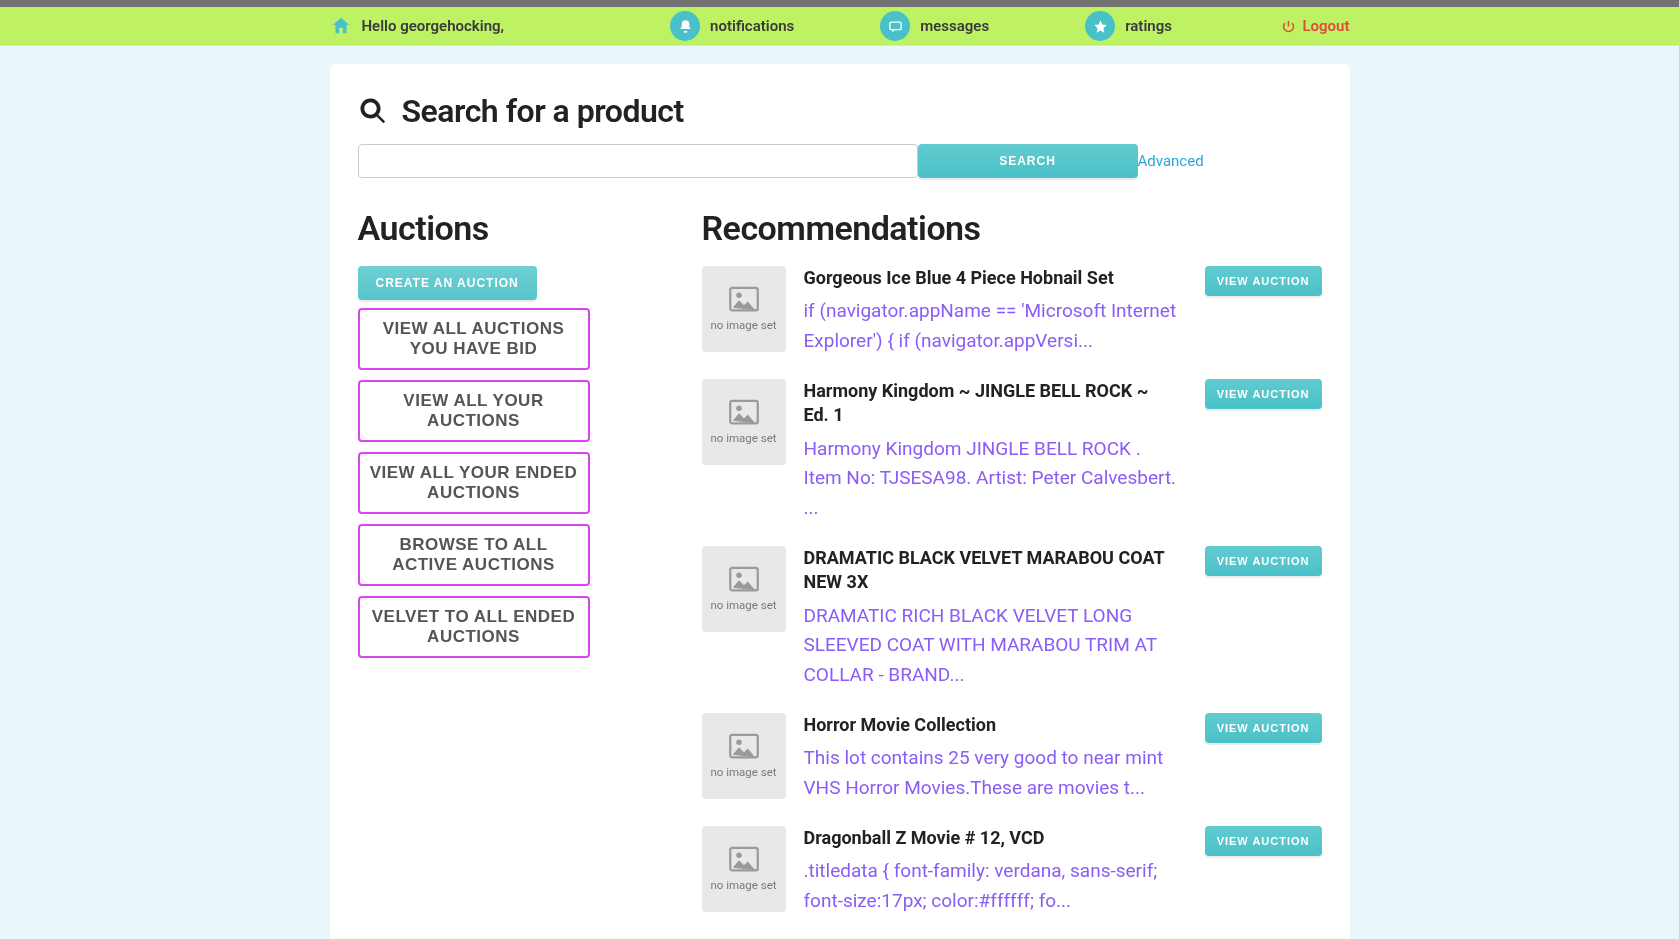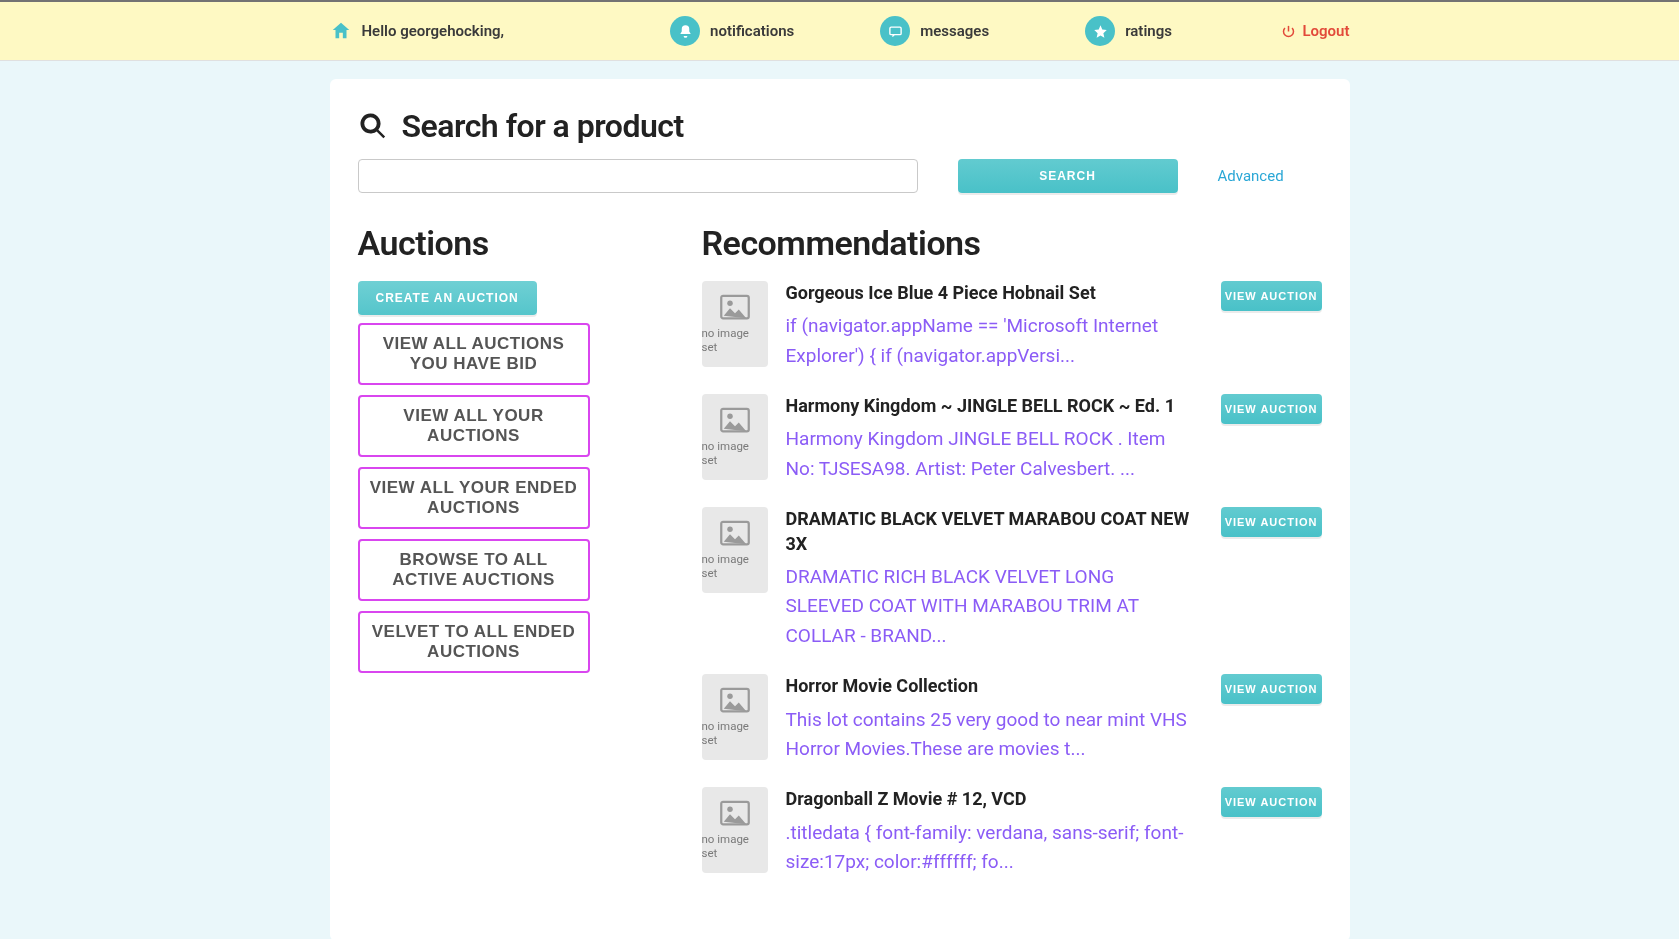--- a/index.html
+++ b/index.html
@@ -2,24 +2,24 @@
 <html><head>
   <meta charset="utf-8">
   <style>
     * { margin: 0; padding: 0; box-sizing: border-box; }
     body {
       font-family: -apple-system, BlinkMacSystemFont, "Segoe UI", Roboto, "Helvetica Neue", Arial, sans-serif;
       background: #eaf7fa;
       color: #333;
     }
     .topbar {
-      background: #fef9c3;
-      border-top: 2px solid #737373;
+      background: #bef264;
+      border-top: 7px solid #737373;
       border-bottom: 1px solid #e0e0e0;
-      padding: 14px 0;
+      padding: 4px 0;
     }
     .topbar-inner {
       max-width: 1020px;
       margin: 0 auto;
       display: flex;
       align-items: center;
       gap: 28px;
     }
     .greeting-wrap { display: flex; align-items: center; gap: 10px; color: #3a3a3a; font-weight: 600; font-size: 15px; }
     .home-icon-wrap { color: #49c1c8; }
@@ -30,21 +30,21 @@
       display: flex; align-items: center; justify-content: center;
       color: #fff;
     }
     .spacer { flex: 1; }
     .logout { color: #e24a3a; display: flex; align-items: center; gap: 6px; font-weight: 600; font-size: 15px; cursor: pointer; }
 
     .page-wrap { max-width: 1020px; margin: 18px auto; background: #fff; border-radius: 6px; padding: 28px 28px 40px; }
     .search-header { display: flex; align-items: center; gap: 14px; margin-bottom: 14px; }
     .search-title { font-size: 32px; font-weight: 600; color: #222; letter-spacing: -0.5px; }
 
-    .search-row { display: flex; align-items: center; gap: 40px; margin-bottom: 30px; }
+    .search-row { display: flex; align-items: center; margin-bottom: 30px; }
     .search-input {
       width: 560px; height: 34px;
       border: 1px solid #c9c9c9; border-radius: 4px;
       padding: 0 10px; font-size: 14px;
     }
     .btn-teal {
       background: linear-gradient(180deg, #62cbd0 0%, #49c1c8 100%);
       color: #fff; border: none; border-radius: 4px;
       text-transform: uppercase; font-size: 12px; font-weight: 700;
       letter-spacing: 1px; cursor: pointer;
@@ -69,30 +69,30 @@
     .btn-outline {
       display: block; width: 232px; background: #fff; color: #555;
       border: 2px solid #d946ef; border-radius: 4px;
       padding: 9px 10px; font-size: 17px; font-weight: 700;
       letter-spacing: 0.5px; text-align: center; cursor: pointer;
       margin-bottom: 10px;
     }
 
     .rec-item { display: flex; gap: 18px; margin-bottom: 24px; align-items: flex-start; }
     .thumb {
-      width: 66px; height: 86px; background: #e8e8e8; border-radius: 4px;
+      width: 84px; height: 86px; background: #e8e8e8; border-radius: 4px;
       display: flex; flex-direction: column; align-items: center; justify-content: center;
       color: #888; flex-shrink: 0;
     }
     .thumb-text { font-size: 11.5px; color: #7a7a7a; margin-top: 6px; }
     .rec-body { flex: 1; padding-right: 10px; }
     .rec-title { font-size: 18px; font-weight: 700; color: #222; margin-bottom: 6px; line-height: 1.35; }
     .rec-desc { font-size: 19px; color: #8b5cf6; line-height: 1.55; }
     .rec-action { flex-shrink: 0; }
-    .btn-view { padding: 9px 4px; font-size: 11px; }
+    .btn-view { padding: 9px 12px; font-size: 11px; }
 
     svg { display: block; }
   </style>
 </head>
 <body>
 
 <div class="topbar">
   <div class="topbar-inner">
     <div class="greeting-wrap">
       <span class="home-icon-wrap">

